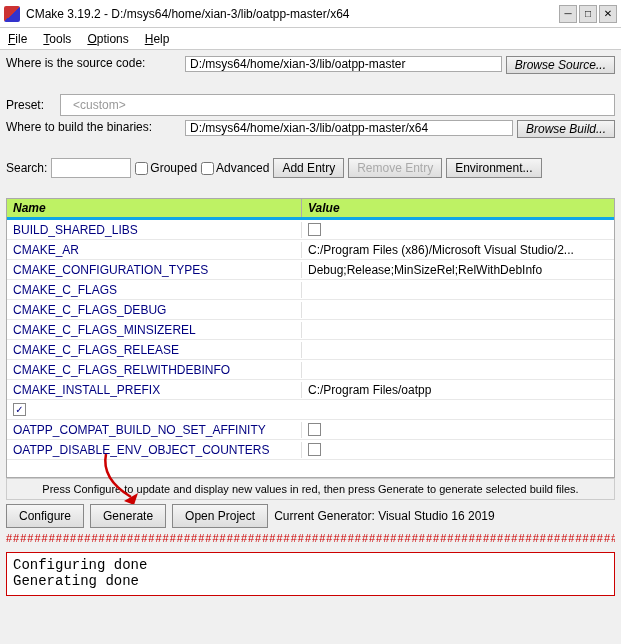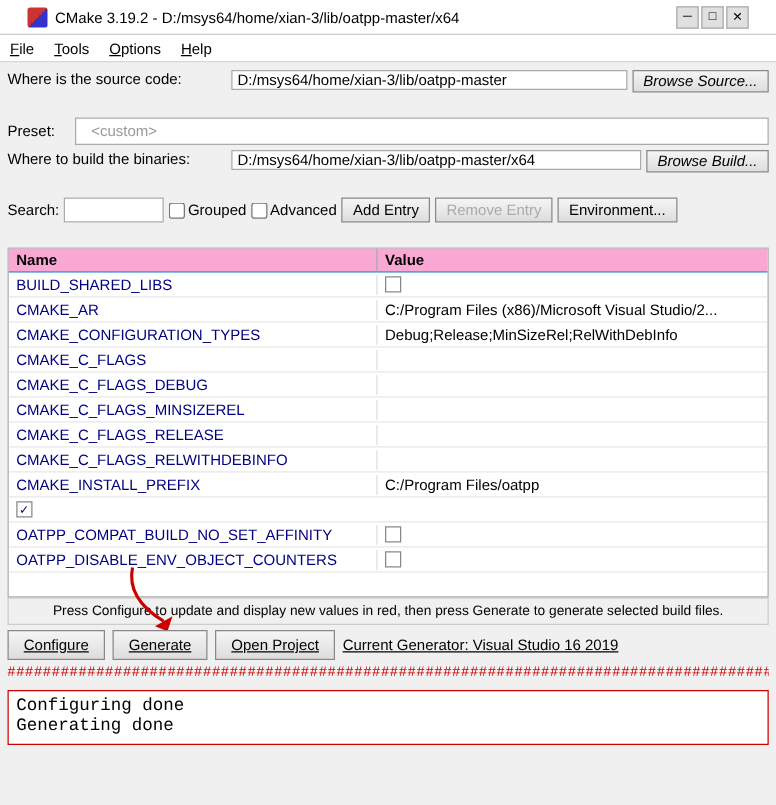--- a/index.html
+++ b/index.html
@@ -12,21 +12,21 @@
       overflow: hidden;
     }
 
     
     .title-bar {
       background: #fff;
       border-bottom: 1px solid #ccc;
       display: flex;
       align-items: center;
       justify-content: space-between;
-      padding: 4px 22px;
+      padding: 4px 4px;
       height: 28px;
     }
     .title-bar-left {
       display: flex;
       align-items: center;
       gap: 6px;
     }
     .title-bar-title {
       font-size: 12px;
       color: #000;
@@ -151,24 +151,25 @@
       padding: 0 8px;
       font-size: 12px;
       cursor: pointer;
     }
     .toolbar-btn.disabled {
       color: #aaa;
       cursor: default;
     }
     .table-header {
       display: flex;
-      background: #f9a8d4;
-      border-bottom: 1px solid #0ea5e9;
+      background: #bef264;
+      border-bottom: 3px solid #0ea5e9;
       font-weight: bold;
       font-size: 12px;
+      font-style: italic;
     }
     .col-name {
       width: 295px;
       padding: 2px 6px;
       border-right: 1px solid #aaa;
     }
     .col-value {
       flex: 1;
       padding: 2px 6px;
     }
@@ -431,19 +432,19 @@
   <div class="hash-row" data-name="hash-row">####################################################################################################</div>
 
   <div class="output-box" data-name="output-box">
     <div data-name="output-line-1" id="output-line-0">Configuring done</div>
     <div data-name="output-line-2" id="output-line-1">Generating done</div>
   </div>
 
 </div>
 
 <style>
-  .bottom-row { position: relative; text-decoration: underline; }
+  .bottom-row { position: relative; }
   .bottom-btn[data-name="generate-button"]::after {
     content: '';
     position: absolute;
     display: none;
   }
 </style>
 
 </body></html>

